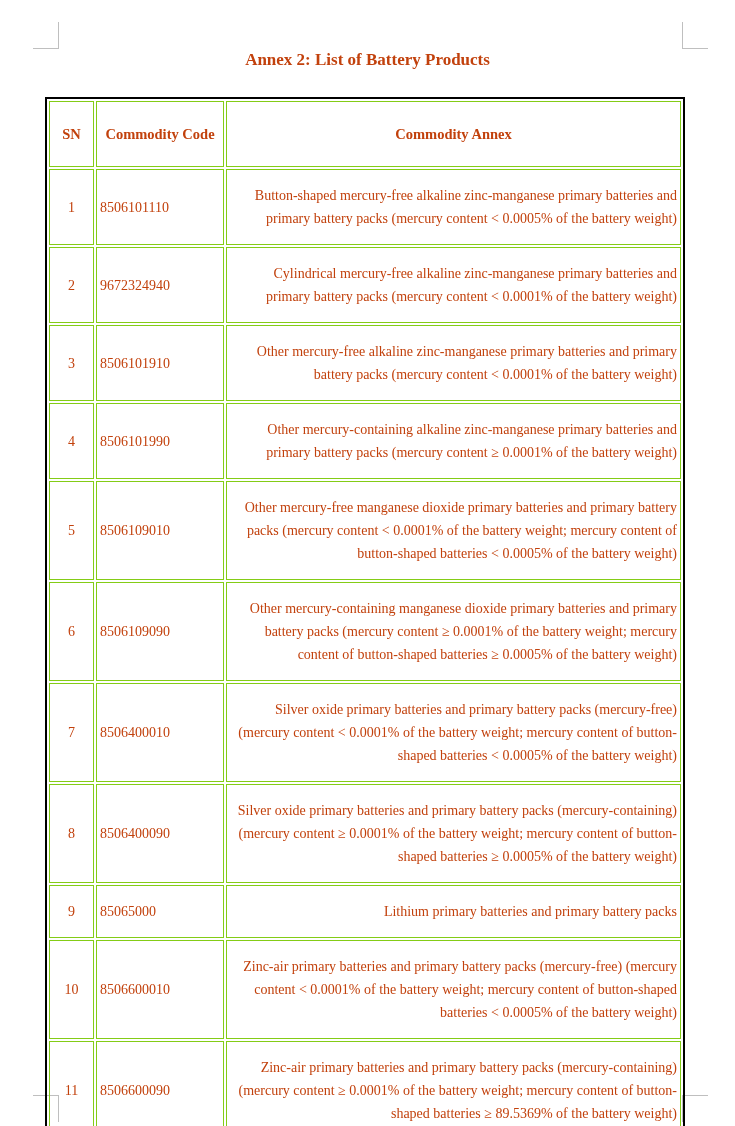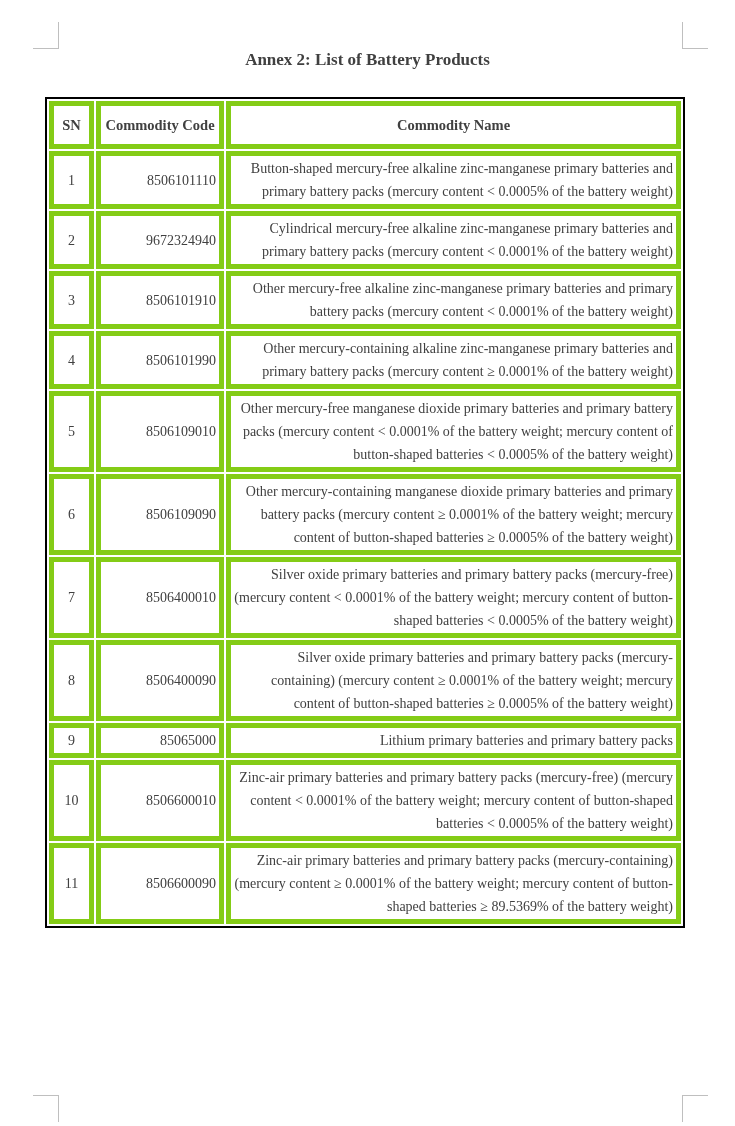--- a/index.html
+++ b/index.html
@@ -6,21 +6,21 @@
     margin: 0;
     padding: 0;
     background: #ffffff;
   }
   .page {
     position: relative;
     width: 735px;
     height: 1126px;
     background: #ffffff;
     font-family: "Liberation Serif", "DejaVu Serif", serif;
-    color: #404040;
+    color: #c2410c;
     overflow: hidden;
   }
   
   .crop { position: absolute; width: 25px; height: 26px; }
   .crop.tl { left: 33px; top: 22px;  border-right: 1px solid #bfbfbf; border-bottom: 1px solid #bfbfbf; }
   .crop.tr { left: 682px; top: 22px; border-left: 1px solid #bfbfbf;  border-bottom: 1px solid #bfbfbf; }
   .crop.bl { left: 33px; top: 1095px;  border-right: 1px solid #bfbfbf; border-top: 1px solid #bfbfbf; }
   .crop.br { left: 682px; top: 1095px; border-left: 1px solid #bfbfbf;  border-top: 1px solid #bfbfbf; }
 
   
@@ -42,34 +42,34 @@
     top: 97px;
     width: 640px;
     border: 2px solid #000000;
     border-collapse: separate;
     border-spacing: 2px;
     table-layout: fixed;
     font-size: 14px;
   }
   table.products th,
   table.products td {
-    border: 5px solid #84cc16;
-    padding: 1px 3px;
+    border: 1px solid #84cc16;
+    padding: 14px 3px;
     line-height: 23px;
     vertical-align: middle;
     overflow: hidden;
   }
   table.products th {
     height: 36px;
     font-size: 14.5px;
     text-align: center;
     font-weight: bold;
   }
   td.c-sn   { text-align: center; }
-  td.c-code { text-align: right; }
+  td.c-code { text-align: left; }
   td.c-name { text-align: right; }
 </style>
 </head>
 <body>
 
 <div class="page">
 
   <div class="crop tl"></div>
   <div class="crop tr"></div>
   <div class="crop bl"></div>
@@ -80,21 +80,21 @@
   <table class="products">
     <colgroup>
       <col style="width:45px">
       <col style="width:128px">
       <col>
     </colgroup>
     <thead>
       <tr>
         <th>SN</th>
         <th>Commodity Code</th>
-        <th>Commodity Name</th>
+        <th>Commodity Annex</th>
       </tr>
     </thead>
     <tbody>
         <tr>
           <td class="c-sn">1</td>
           <td class="c-code">8506101110</td>
           <td class="c-name">Button-shaped mercury-free alkaline zinc-manganese primary batteries and primary battery packs (mercury content &lt; 0.0005% of the battery weight)</td>
         </tr>
         <tr>
           <td class="c-sn">2</td>

